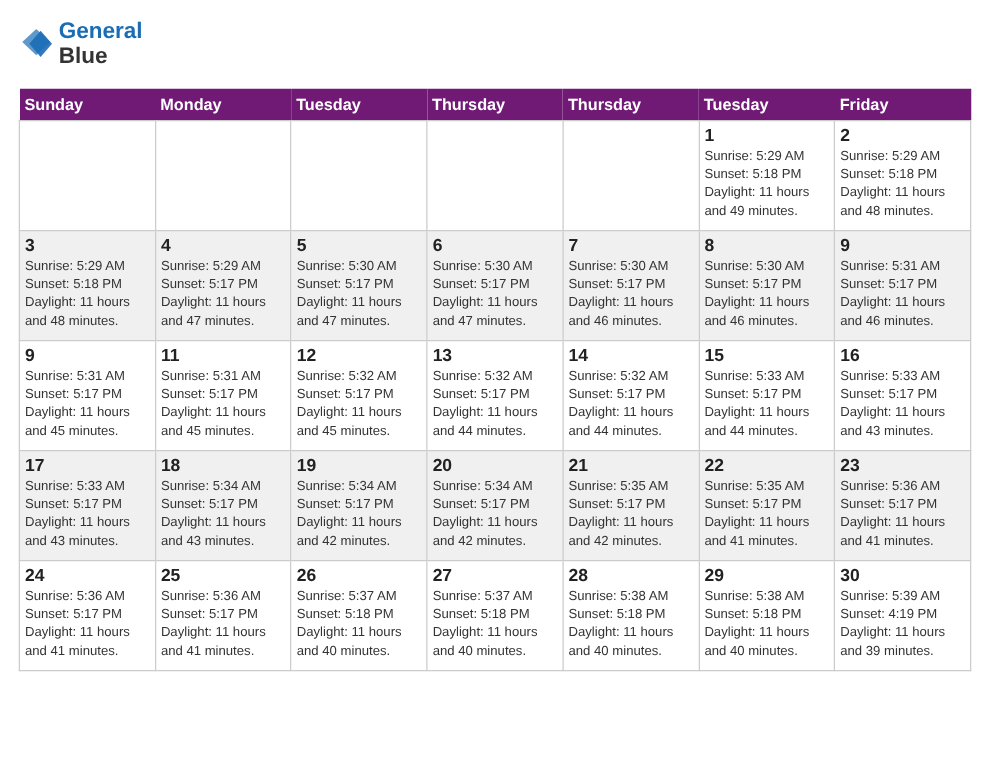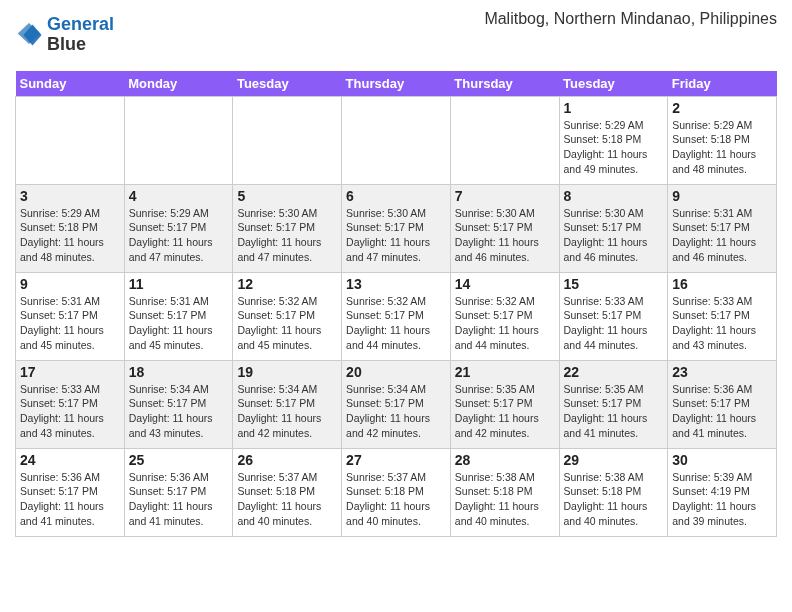--- a/index.html
+++ b/index.html
@@ -45,21 +45,21 @@
       font-size: 16px;
       color: #333;
     }
     table {
       width: 100%;
       border-collapse: collapse;
       table-layout: fixed;
       font-size: 11px;
     }
     thead th {
-      background-color: #8b5cf6;
+      background-color: #701a75;
       color: #fff;
       padding: 5px 4px;
       text-align: left;
       font-size: 13px;
       font-weight: bold;
     }
     tbody td {
       border: 1px solid #ccc;
       vertical-align: top;
       padding: 3px 4px;
@@ -98,21 +98,20 @@
       <polygon points="20,3 36,18 20,33 4,18" fill="#1a6db5" opacity="0.7"></polygon>
     </svg>
     <div>
       <div class="logo-text">
         <span class="logo-blue">General</span><br>
         <span>Blue</span>
       </div>
     </div>
   </div>
   <div class="title-area">
-    <div class="location-title">Malitbog, Northern Mindanao, Philippines</div>
   </div>
 </div>
 
 <table>
   <thead>
     <tr>
     <th>Sunday</th>
         <th>Monday</th>
         <th>Tuesday</th>
         <th>Thursday</th>

